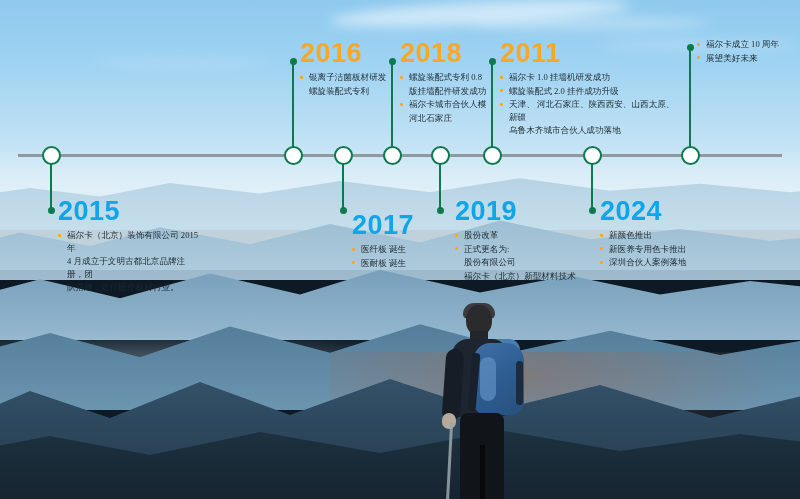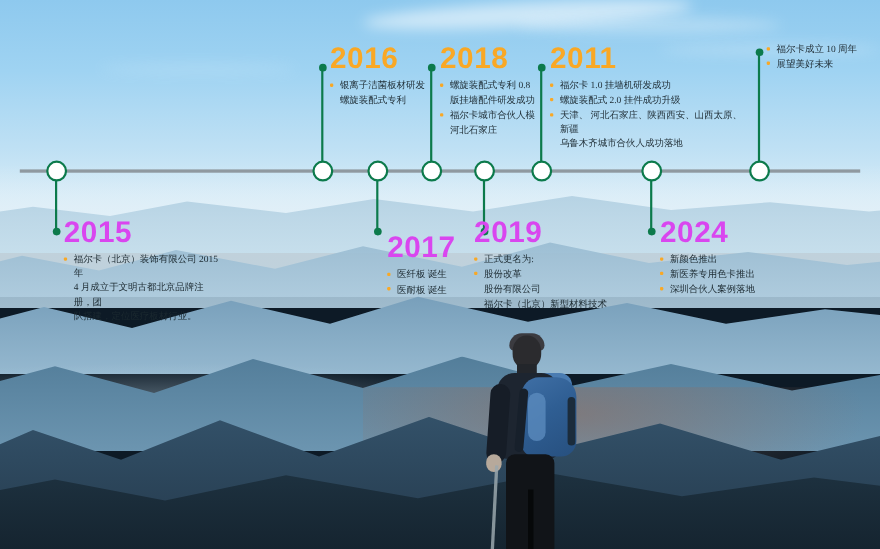--- a/index.html
+++ b/index.html
@@ -85,21 +85,21 @@
   .bullets{margin:0;padding:0;list-style:none;}
   .bullets li{
     position:relative;padding-left:9px;margin-bottom:1px;
     font-size:8.6px;line-height:12.6px;color:#1d2b33;
     font-family:Liberation Serif, serif;}
   .bullets li:before{
     content:"";position:absolute;left:0;top:4.6px;width:3px;height:3px;
     background:#f9a825;border-radius:1px;}
   .bullets li.cont:before{display:none;}
   .card.below .bullets li{color:#1b2930;}
-  .card.below .year{color:#d946ef;}
+  .card.below .year{color:#0ea5e9;}
 </style>
 </head>
 <body>
 
 <div id="stage">
 
   <div class="sky"></div>
   <div class="cloud c1"></div>
   <div class="cloud c2"></div>
   <div class="cloud c3"></div>
@@ -210,25 +210,25 @@
   </div>
 
   <div class="card below" style="left:352px;top:210px;width:80px;">
     <div class="year">2017</div>
     <ul class="bullets">
       <li>医纤板 诞生</li>
       <li>医耐板 诞生</li>
     </ul>
   </div>
 
-  <div class="card below" style="left:431px;top:196px;width:130px;">
+  <div class="card below" style="left:455px;top:196px;width:130px;">
     <div class="year">2019</div>
     <ul class="bullets">
+      <li>股份改革</li>
       <li>正式更名为:</li>
-      <li>股份改革</li>
       <li class="cont">股份有限公司</li>
       <li class="cont">福尔卡（北京）新型材料技术</li>
     </ul>
   </div>
 
   <div class="card below" style="left:600px;top:196px;width:120px;">
     <div class="year">2024</div>
     <ul class="bullets">
       <li>新颜色推出</li>
       <li>新医养专用色卡推出</li>

